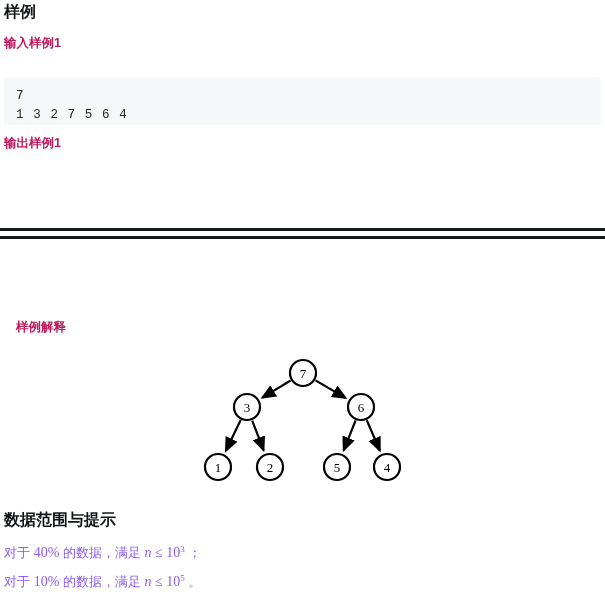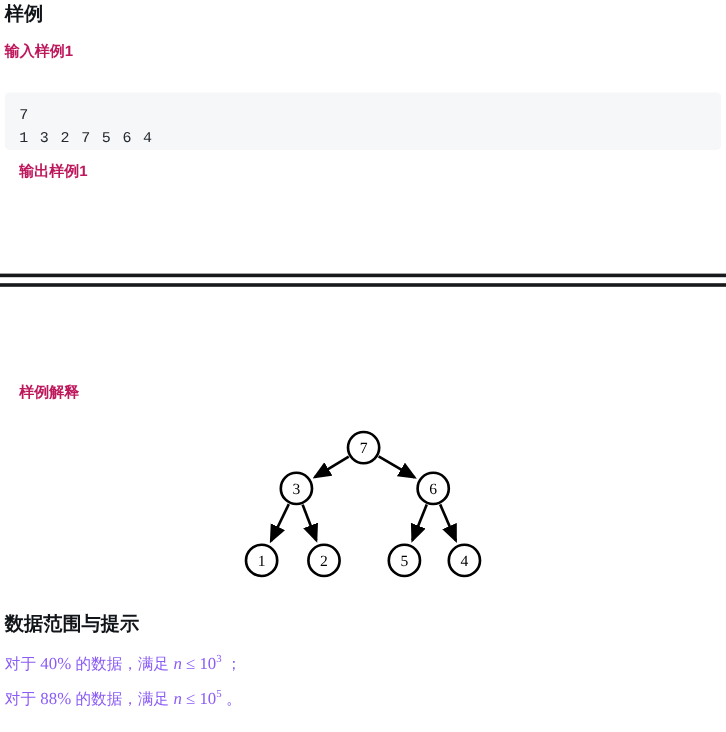--- a/index.html
+++ b/index.html
@@ -70,21 +70,21 @@
   }
   sup {
     font-size: 9px;
     font-style: normal;
     font-family: "Liberation Serif", serif;
   }
   
   #title-sample      { position: absolute; left: 4px;  top: 2px;  }
   #label-input       { position: absolute; left: 4px;  top: 35px; }
   #code-input        { position: absolute; left: 4px;  top: 64px; width: 597px; height: 48px; }
-  #label-output      { position: absolute; left: 16px;  top: 135px; }
+  #label-output      { position: absolute; left: 4px;  top: 135px; }
   #rule-top          { top: 228px; }
   #rule-bottom       { top: 236px; }
   #code-output       { position: absolute; left: 4px;  top: 265px; width: 597px; height: 36px; }
   #label-explain     { position: absolute; left: 16px;  top: 319px; }
   #tree-wrap         { position: absolute; left: 0px;  top: 345px; width: 605px; height: 150px; }
   #title-range       { position: absolute; left: 4px;  top: 510px; }
   #para-40           { position: absolute; left: 4px;  top: 542px; }
   #para-100          { position: absolute; left: 4px;  top: 571px; }
 </style>
 </head>
@@ -155,16 +155,16 @@
     </svg>
   </div>
 
   <h2 class="section-title" id="title-range">数据范围与提示</h2>
 
   <div class="para" id="para-40">
     <span>对于 </span><span class="math-up">40%</span><span> 的数据，满足 </span><span class="math">n</span><span class="math-up"> ≤ 10</span><sup>3</sup><span> ；</span>
   </div>
 
   <div class="para" id="para-100">
-    <span>对于 </span><span class="math-up">88%</span><span> 的数据，满足 </span><span class="math">n</span><span class="math-up"> ≤ 10</span><sup>5</sup><span> 。</span>
+    <span>对于 </span><span class="math-up">10%</span><span> 的数据，满足 </span><span class="math">n</span><span class="math-up"> ≤ 10</span><sup>5</sup><span> 。</span>
   </div>
 
 </div>
 
 </body></html>

